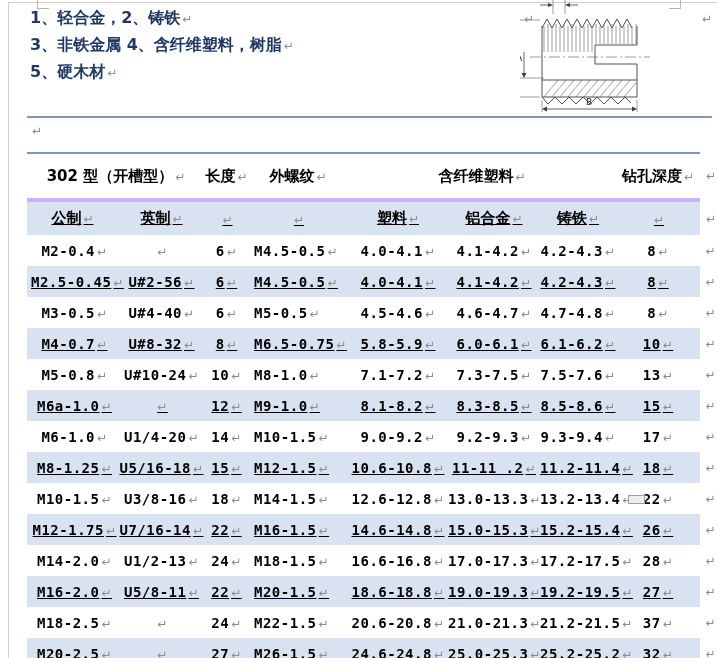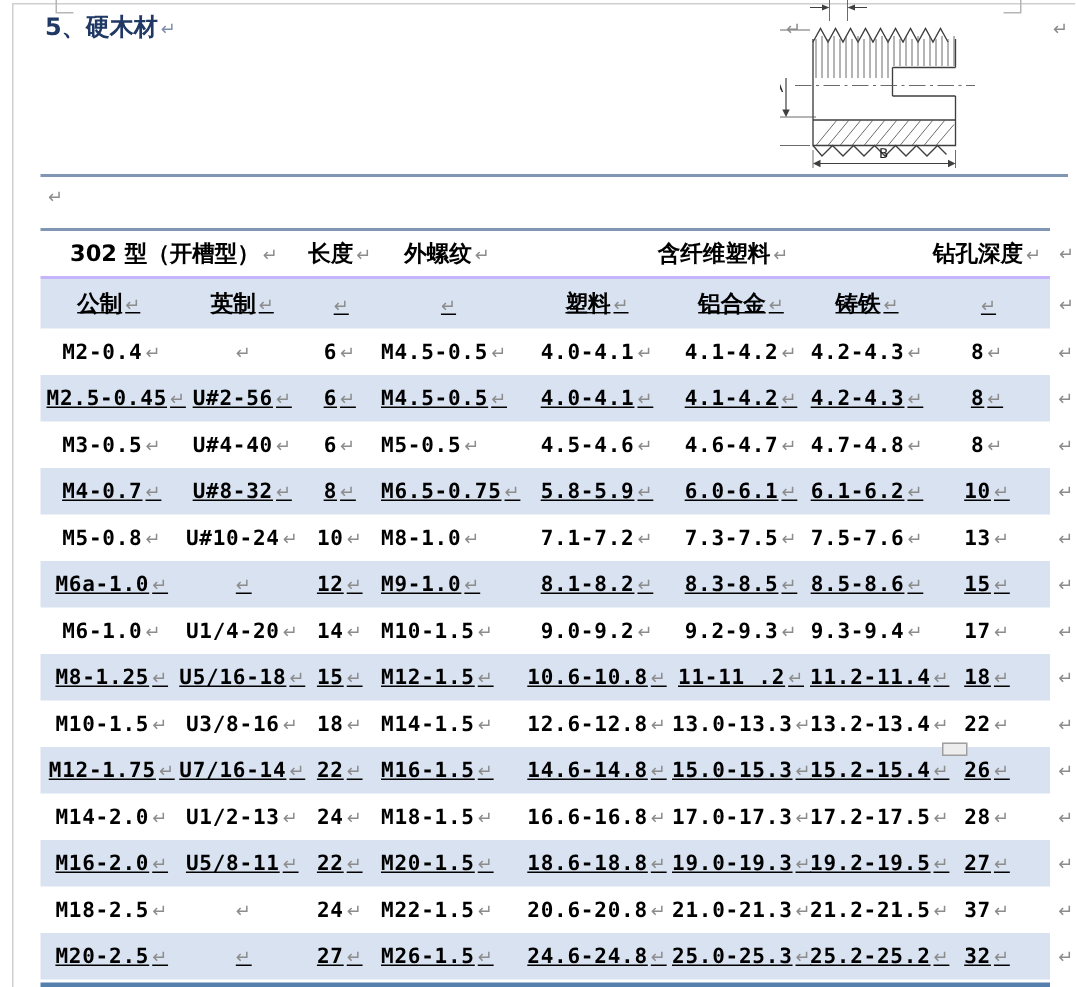--- a/index.html
+++ b/index.html
@@ -29,22 +29,22 @@
   .draw-pil-left  { position:absolute; left:2px;  top:12px; }
   .draw-pil-right { position:absolute; left:180px; top:12px; }
 
   
   .intro-rule { position:absolute; left:27px; top:116px; width:685px; height:2px; background:#7F96B4; }
   .between-pilcrow { position:absolute; left:30px; top:124px; }
 
   
   .tbl { position:absolute; left:27px; top:152px; width:673px; font-size:15px; }
   .hrow1 { position:relative; display:grid; grid-template-columns:178px 43px 100px 268px 84px;
-           height:34px; align-items:center; font-weight:bold;
-           border-top:2px solid #7F96B4; border-bottom:2px solid #c4b5fd; box-sizing:border-box; }
+           height:50px; align-items:center; font-weight:bold;
+           border-top:2px solid #7F96B4; border-bottom:4px solid #c4b5fd; box-sizing:border-box; }
   .hrow2 { position:relative; display:grid; height:33px; align-items:center; font-weight:bold; }
   .drow  { position:relative; display:grid; height:31px; align-items:center;
            font-family:"DejaVu Sans Mono", monospace; font-weight:bold; font-size:14px;
            letter-spacing:0.5px; }
   .cols8 { grid-template-columns:91px 87px 43px 100px 100px 92px 76px 84px; }
   .band  { background:#D9E2F0;text-decoration:underline; }
   .tbl-bottom { height:0; border-top:3px solid #5580AE; margin-top:2px; }
 
   .c { text-align:center; white-space:nowrap; overflow:visible; }
   .c.left  { text-align:center; padding-left:4px; }
@@ -65,20 +65,22 @@
 <div class="page">
 
   <div class="edge-top"></div>
   <div class="edge-left"></div>
   <div class="crop tl-v"></div>
   <div class="crop tl-h"></div>
   <div class="crop tr-v"></div>
   <div class="crop tr-h"></div>
 
   <div class="intro">
+    <span class="line"><span>1、轻合金，2、铸铁</span><span class="pil">↵</span></span>
+    <span class="line"><span>3、非铁金属 4、含纤维塑料，树脂</span><span class="pil">↵</span></span>
     <span class="line"><span>5、硬木材</span><span class="pil">↵</span></span>
   </div>
 
   <div class="drawing">
     <span class="pil draw-pil-left">↵</span>
     <span class="pil draw-pil-right">↵</span>
     <svg width="192" height="120" viewBox="0 0 192 120">
 
       <line class="thin" x1="33" y1="0" x2="33" y2="14"></line>
       <line class="thin" x1="45" y1="0" x2="45" y2="14"></line>

